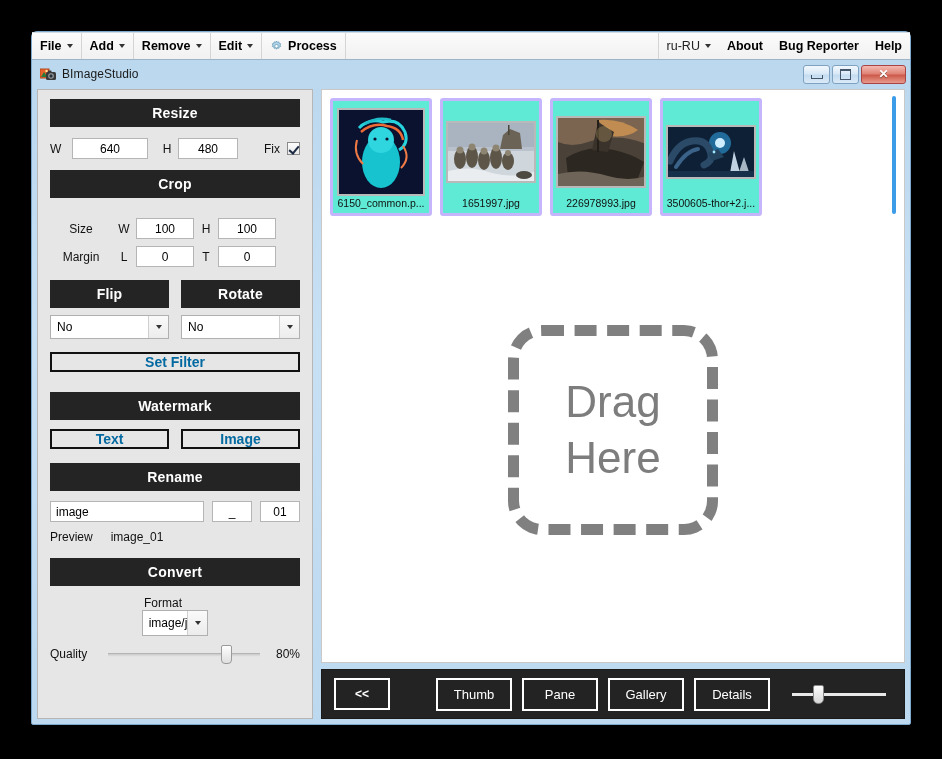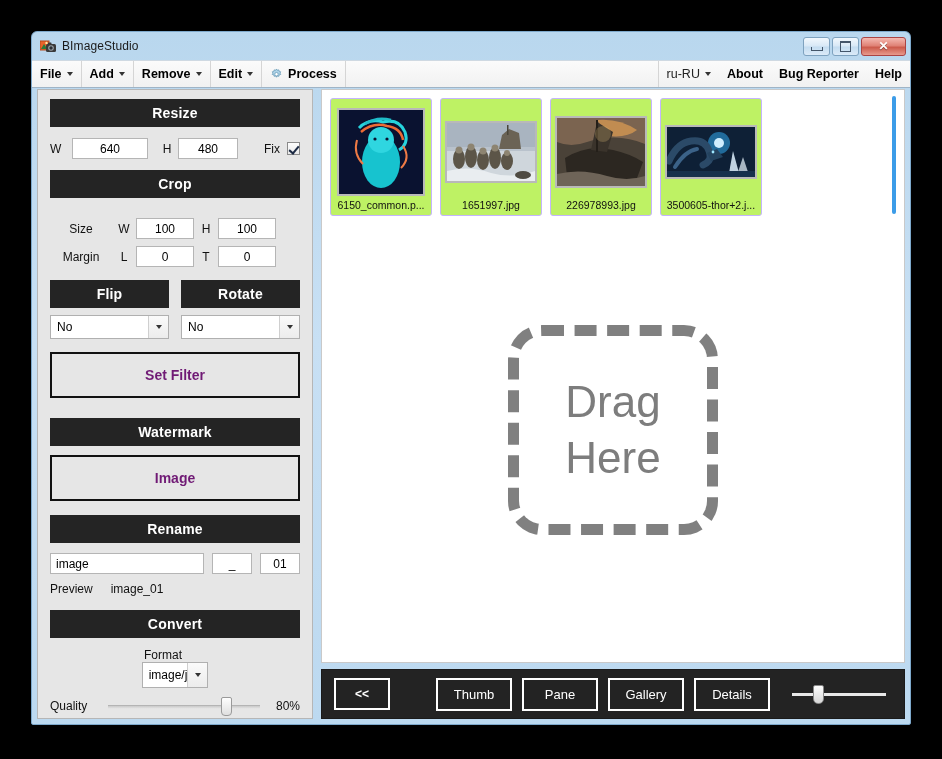--- a/index.html
+++ b/index.html
@@ -176,22 +176,22 @@
     border-left: 1px solid #cfcfcf;
     background: linear-gradient(to bottom,#fafafa,#ececec);
     display: flex; align-items: center; justify-content: center;
   }
   .btn-outline {
     border: 2px solid #111;
     background: #e6e6e6;
     text-align: center;
     font-size: 14px;
     font-weight: bold;
-    color: #701a75;
-    padding: 13px 0;
+    color: #0369a1;
+    padding: 0 0;
     box-sizing: border-box;
   }
   .preview-row { font-size: 12px; color: #111; display: flex; gap: 18px; }
 
   
   .slider-wrap { position: relative; height: 18px; flex: 1 1 auto; display:flex; align-items:center; }
   .slider-track {
     position: absolute; left: 0; right: 0; top: 50%;
     height: 3px; margin-top: -1px;
     background: linear-gradient(to bottom,#c9c9c9,#e9e9e9);
@@ -225,22 +225,22 @@
   #thumb-strip {
     display: flex;
     gap: 8px;
     padding: 8px 8px 0 8px;
     box-sizing: border-box;
     height: 130px;
   }
   .thumb-card {
     width: 102px;
     flex: 0 0 102px;
-    background: #bef264;
-    border: 1px solid #c4b5fd;
+    background: #5eead4;
+    border: 3px solid #c4b5fd;
     border-radius: 3px;
     box-sizing: border-box;
     display: flex;
     flex-direction: column;
     align-items: center;
     justify-content: space-between;
     padding: 5px 3px 4px 3px;
     height: 118px;
   }
   .thumb-img-wrap {
@@ -336,20 +336,64 @@
     background: linear-gradient(to bottom,#fefefe,#d6d6d6);
     border: 1px solid #888;
     border-radius: 2px 2px 5px 5px;
     box-sizing: border-box;
   }
 </style>
 </head>
 <body>
 
 <div id="app-window">
+
+  <div id="menu-bar">
+    <div class="menu-item">
+      <span>File</span>
+      <span class="caret"></span>
+    </div>
+    <div class="menu-item">
+      <span>Add</span>
+      <span class="caret"></span>
+    </div>
+    <div class="menu-item">
+      <span>Remove</span>
+      <span class="caret"></span>
+    </div>
+    <div class="menu-item">
+      <span>Edit</span>
+      <span class="caret"></span>
+    </div>
+    <div class="menu-item">
+      <span class="gear-icon">
+        <svg width="13" height="13" viewBox="0 0 16 16">
+          <path d="M8 1.2l1 1.6 1.9-.5.5 1.9 1.9.5-1 1.6 1 1.6-1.9.5-.5 1.9-1.9-.5-1 1.6-1-1.6-1.9.5-.5-1.9-1.9-.5 1-1.6-1-1.6 1.9-.5.5-1.9 1.9.5z" fill="#aed3e8" stroke="#5a8fae" stroke-width=".8"></path>
+          <circle cx="8" cy="7.6" r="2.1" fill="#ffffff" stroke="#5a8fae" stroke-width=".8"></circle>
+        </svg>
+      </span>
+      <span>Process</span>
+    </div>
+    <div id="menu-spacer"></div>
+    <div id="menu-right">
+      <div class="menu-item menu-lang">
+        <span>ru-RU</span>
+        <span class="caret"></span>
+      </div>
+      <div class="menu-item">
+        <span>About</span>
+      </div>
+      <div class="menu-item">
+        <span>Bug Reporter</span>
+      </div>
+      <div class="menu-item noborder">
+        <span>Help</span>
+      </div>
+    </div>
+  </div>
 
   <div id="title-bar">
     <div id="app-icon">
       <svg width="16" height="16" viewBox="0 0 16 16">
         <rect x="0" y="3" width="9" height="9" fill="#e8622a"></rect>
         <rect x="0" y="3" width="9" height="9" fill="none" stroke="#b34a1c" stroke-width="1"></rect>
         <path d="M1 11 L4 6 L6 9 L7.5 7 L9 11 Z" fill="#2a7a3a"></path>
         <circle cx="6.5" cy="5" r="1.2" fill="#ffe9a0"></circle>
         <rect x="6" y="6" width="10" height="8" rx="1.5" fill="#3a3a3a"></rect>
         <rect x="8" y="4.5" width="3.5" height="2" rx="0.6" fill="#3a3a3a"></rect>
@@ -364,64 +408,20 @@
         </div>
       <div class="win-btn">
           <div class="glyph-max"></div>
         </div>
       <div class="win-btn close">
           <span class="glyph-close">✕</span>
         </div>
     </div>
   </div>
 
-  <div id="menu-bar">
-    <div class="menu-item">
-      <span>File</span>
-      <span class="caret"></span>
-    </div>
-    <div class="menu-item">
-      <span>Add</span>
-      <span class="caret"></span>
-    </div>
-    <div class="menu-item">
-      <span>Remove</span>
-      <span class="caret"></span>
-    </div>
-    <div class="menu-item">
-      <span>Edit</span>
-      <span class="caret"></span>
-    </div>
-    <div class="menu-item">
-      <span class="gear-icon">
-        <svg width="13" height="13" viewBox="0 0 16 16">
-          <path d="M8 1.2l1 1.6 1.9-.5.5 1.9 1.9.5-1 1.6 1 1.6-1.9.5-.5 1.9-1.9-.5-1 1.6-1-1.6-1.9.5-.5-1.9-1.9-.5 1-1.6-1-1.6 1.9-.5.5-1.9 1.9.5z" fill="#aed3e8" stroke="#5a8fae" stroke-width=".8"></path>
-          <circle cx="8" cy="7.6" r="2.1" fill="#ffffff" stroke="#5a8fae" stroke-width=".8"></circle>
-        </svg>
-      </span>
-      <span>Process</span>
-    </div>
-    <div id="menu-spacer"></div>
-    <div id="menu-right">
-      <div class="menu-item menu-lang">
-        <span>ru-RU</span>
-        <span class="caret"></span>
-      </div>
-      <div class="menu-item">
-        <span>About</span>
-      </div>
-      <div class="menu-item">
-        <span>Bug Reporter</span>
-      </div>
-      <div class="menu-item noborder">
-        <span>Help</span>
-      </div>
-    </div>
-  </div>
-
   <div id="window-body">
 
     <div id="left-panel">
 
       <div class="section-header">Resize</div>
       <div class="row" style="margin-top:11px; margin-bottom:11px;">
         <span class="lbl" style="width:22px;">W</span>
         <div class="txtbox" style="width:76px;">640</div>
         <span class="lbl" style="width:22px; text-align:center; margin-left:8px;">H</span>
         <div class="txtbox" style="width:60px;">480</div>
@@ -461,20 +461,21 @@
           <span class="drop">
               <span class="caret"></span>
             </span>
         </div>
       </div>
 
       <div class="btn-outline" style="margin-top:13px;">Set Filter</div>
 
       <div class="section-header" style="margin-top:20px;">Watermark</div>
       <div class="dual" style="margin-top:9px;">
+        <div class="btn-outline">Text</div>
         <div class="btn-outline">Image</div>
       </div>
 
       <div class="section-header" style="margin-top:14px;">Rename</div>
       <div class="row" style="margin-top:10px; gap:8px;">
         <div class="txtbox left" style="flex:1 1 auto;">image</div>
         <div class="txtbox" style="width:40px;">_</div>
         <div class="txtbox" style="width:40px;">01</div>
       </div>
       <div class="preview-row" style="margin-top:8px;text-align:center;">

